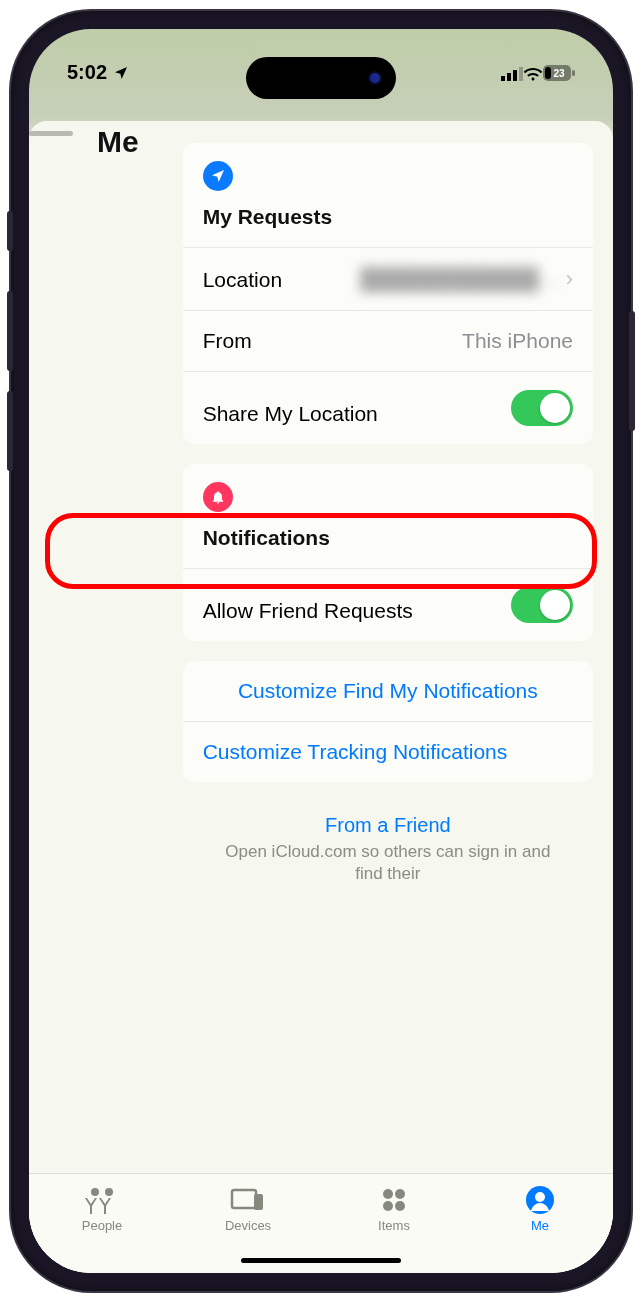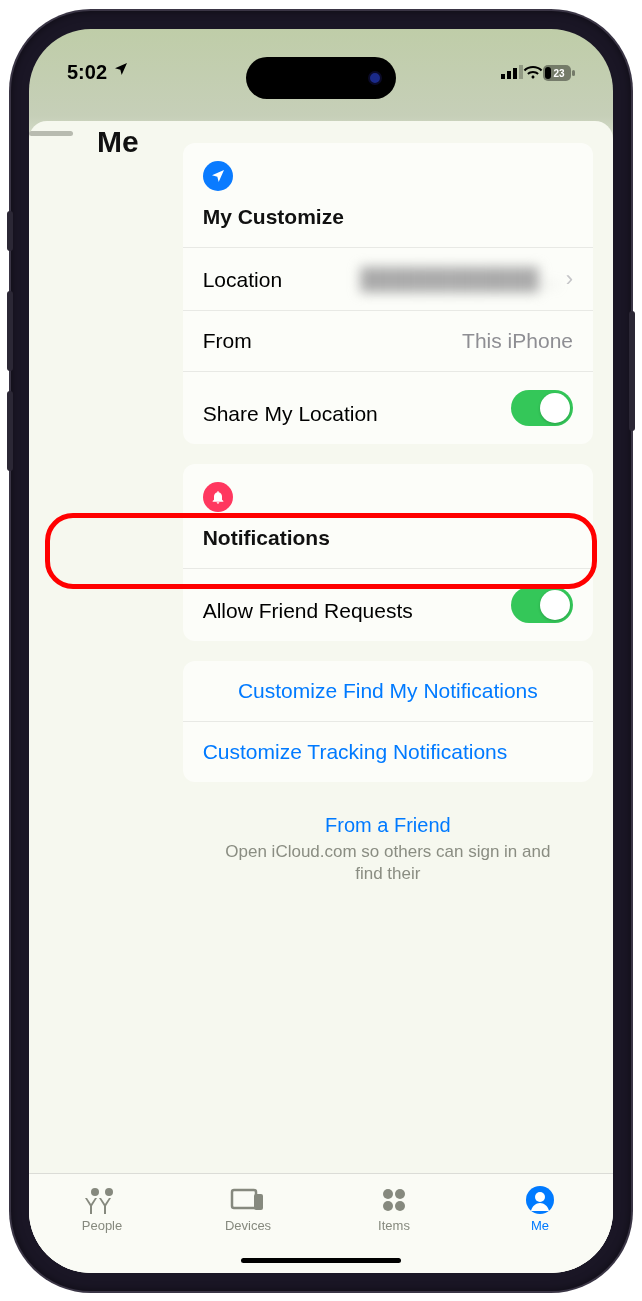--- a/index.html
+++ b/index.html
@@ -8,22 +8,22 @@
     .screen { width: 100%; height: 100%; border-radius: 62px; overflow: hidden; background: linear-gradient(180deg,#bfcda8 0%, #c6cfb8 7%, #f4f6ee 12%); position: relative; }
     .dynamic-island { position:absolute; top:28px; left:50%; transform:translateX(-50%); width:150px; height:42px; background:#000; border-radius:24px; z-index:50; display:flex; align-items:center; justify-content:flex-end; padding-right:14px;}
     .island-dot { width:14px; height:14px; border-radius:50%; background:#1a2a8a; border:2px solid #0a0a28;}
     .side-btn { position:absolute; background:#2b2735; border-radius:4px;}
     .side-btn.left1 { left:-4px; top:200px; width:6px; height:40px;}
     .side-btn.left2 { left:-4px; top:280px; width:6px; height:80px;}
     .side-btn.left3 { left:-4px; top:380px; width:6px; height:80px;}
     .side-btn.right1{ right:-4px; top:300px; width:6px; height:120px;}
 
     .status-bar { display:flex; justify-content:space-between; align-items:center; padding:26px 38px 0; height:62px; font-weight:600; font-size:20px; color:#000;}
-    .status-left { display:flex; align-items:flex-start; gap:6px;}
-    .status-right { display:flex; align-items:flex-start; gap:0;}
+    .status-left { display:flex; align-items:center; gap:6px;}
+    .status-right { display:flex; align-items:flex-end; gap:0;}
     .status-right svg { display:block;}
     .map-strip { height:30px; }
 
     .sheet { position:absolute; top:92px; left:0; right:0; bottom:0; background:#f6f8ef; border-radius:18px 18px 0 0; display:flex; }
     .grabber { width:44px; height:5px; background:#b8bbb0; border-radius:3px; margin:10px auto 8px;}
     .sheet-header { padding:4px 24px 12px; }
     .sheet-title { font-size:30px; font-weight:700; color:#111;}
     .hr { height:1px; background:rgba(0,0,0,.08);}
 
     .content { flex:1; overflow:hidden; padding:22px 20px 0 20px; display:flex; flex-direction:column; gap:20px;}
@@ -110,21 +110,21 @@
 
       <div class="content">
 
         <div class="card">
           <div class="card-pad">
             <div class="section-icon icon-blue">
               <svg width="16" height="16" viewBox="0 0 24 24">
                   <path d="M3 11l18-8-8 18-2-8-8-2z" fill="#fff"></path>
                 </svg>
             </div>
-            <div class="section-title">My Customize</div>
+            <div class="section-title">My Requests</div>
           </div>
           <div class="row">
             <span class="row-label">Location</span>
             <span class="row-value">
               <span class="blur">████████████…</span>
               <span class="chevron">›</span>
             </span>
           </div>
           <div class="row">
             <span class="row-label">From</span>

